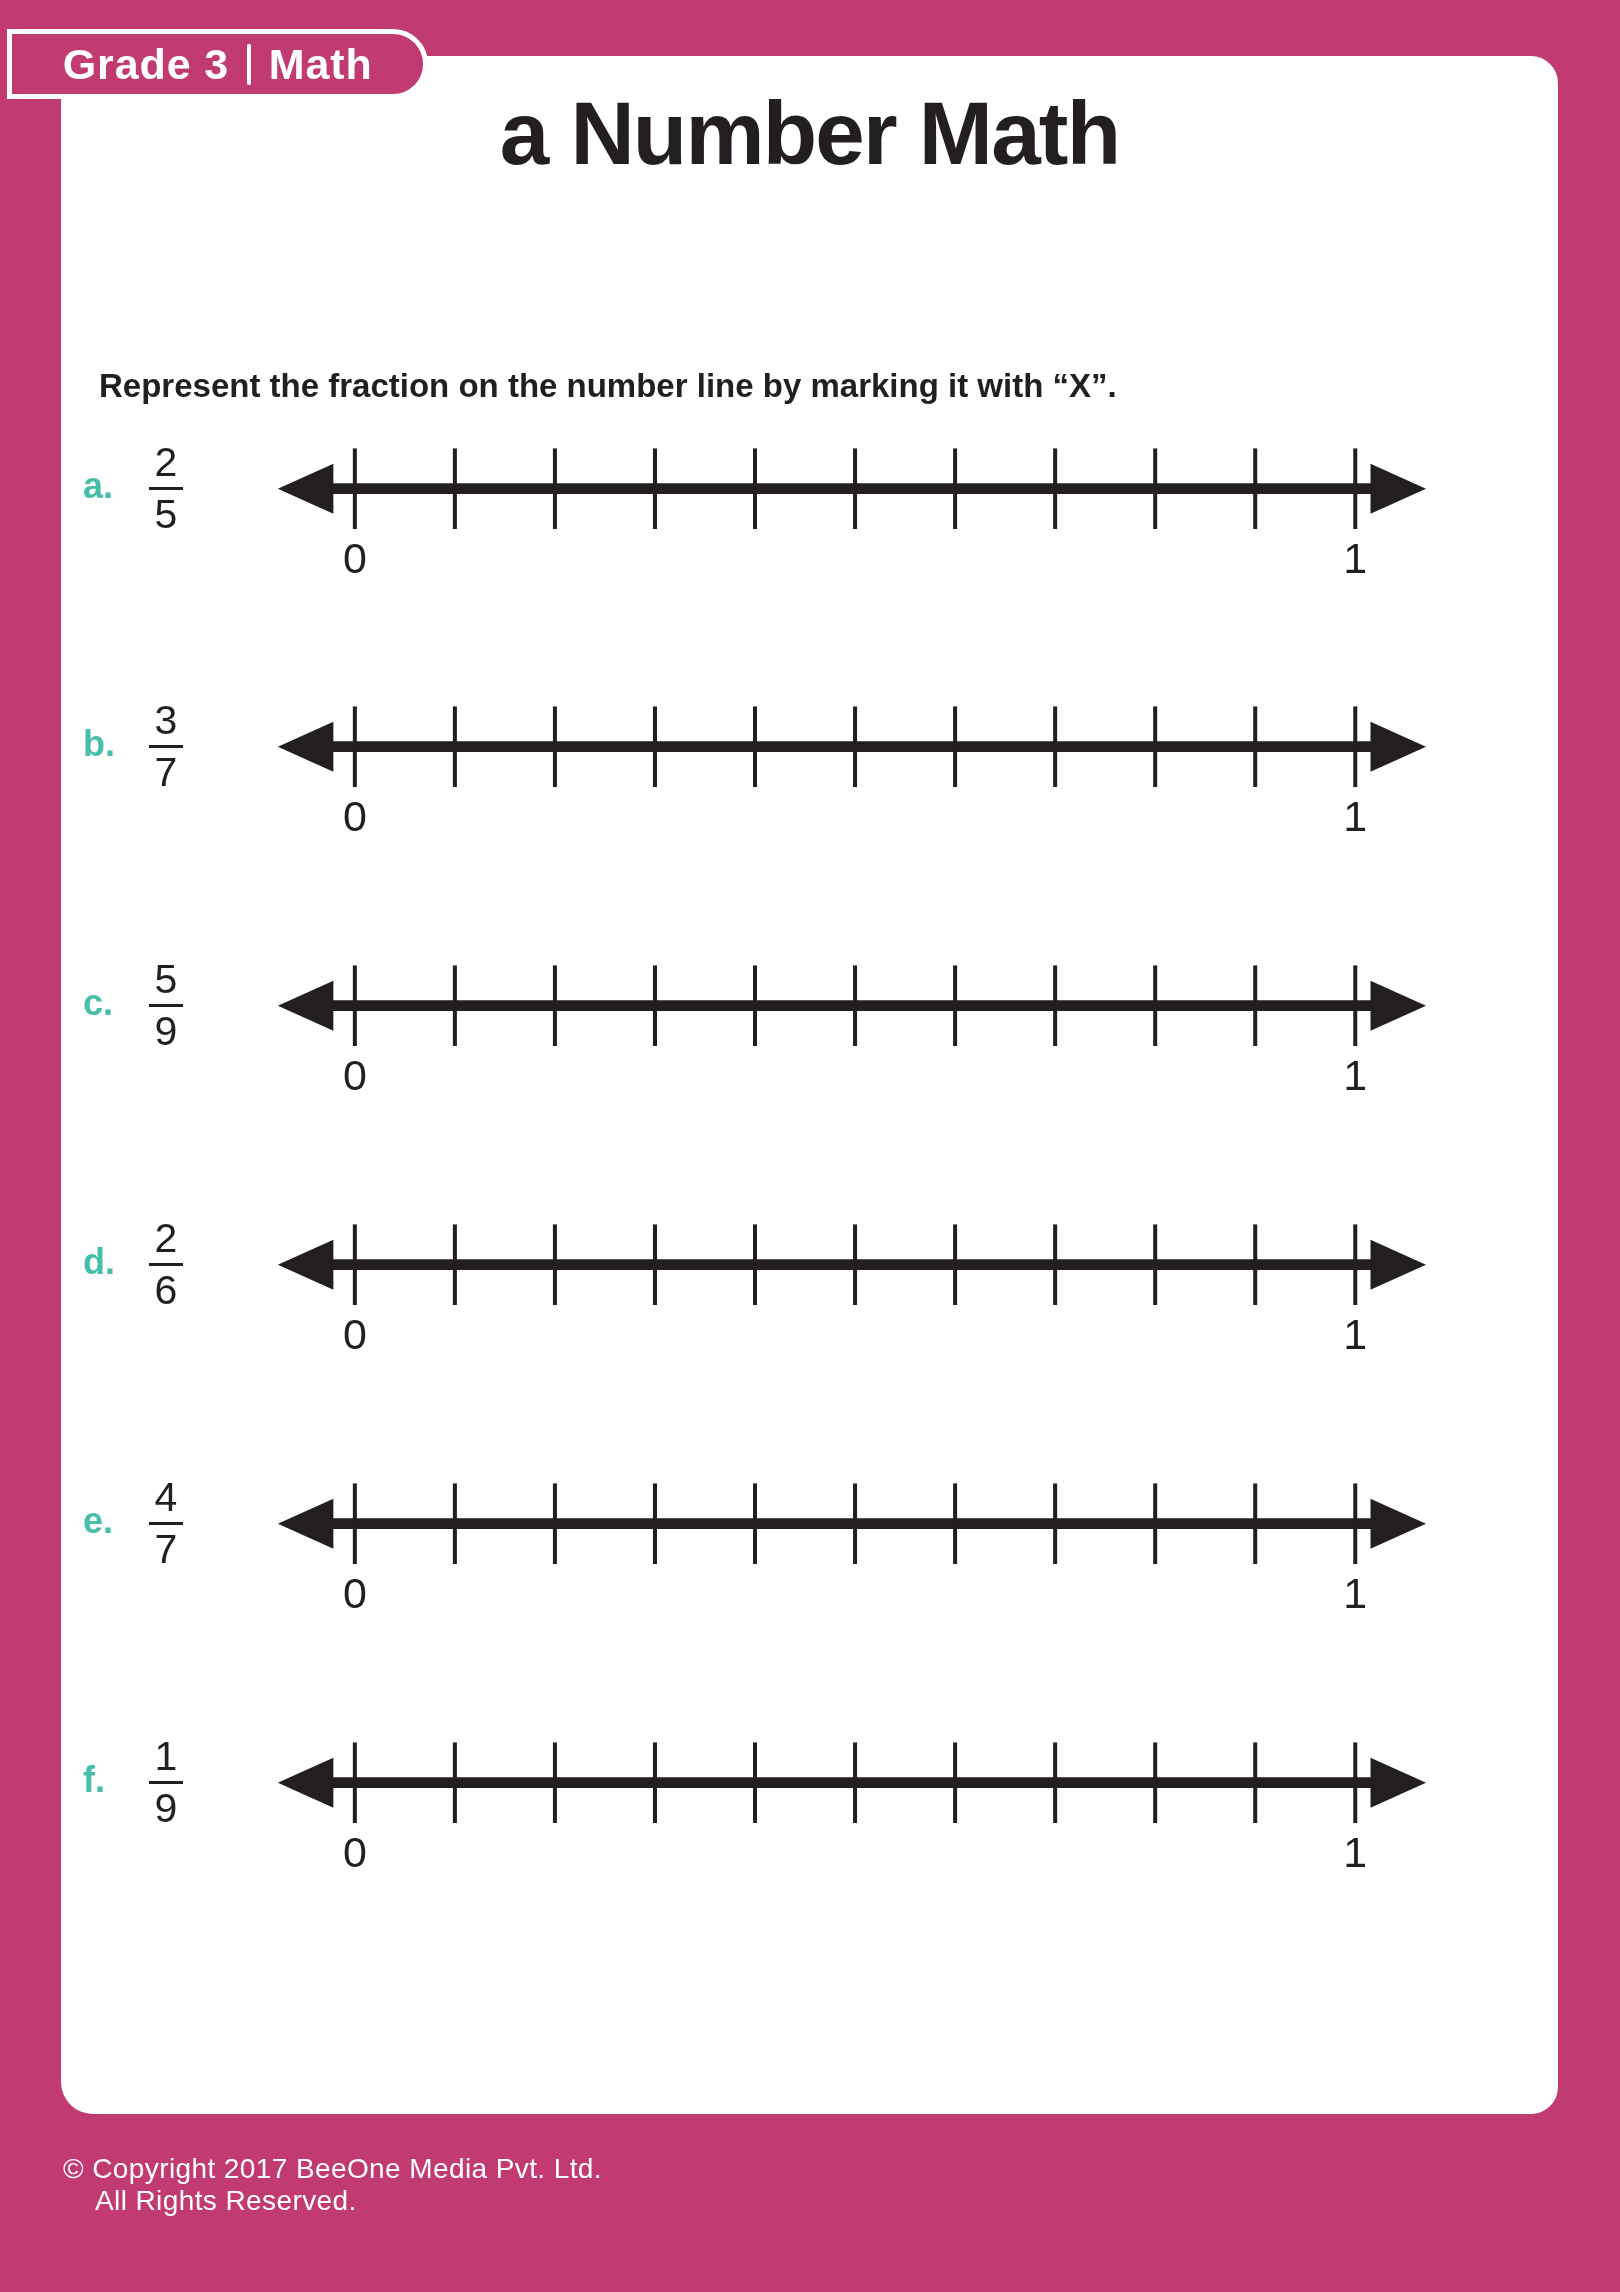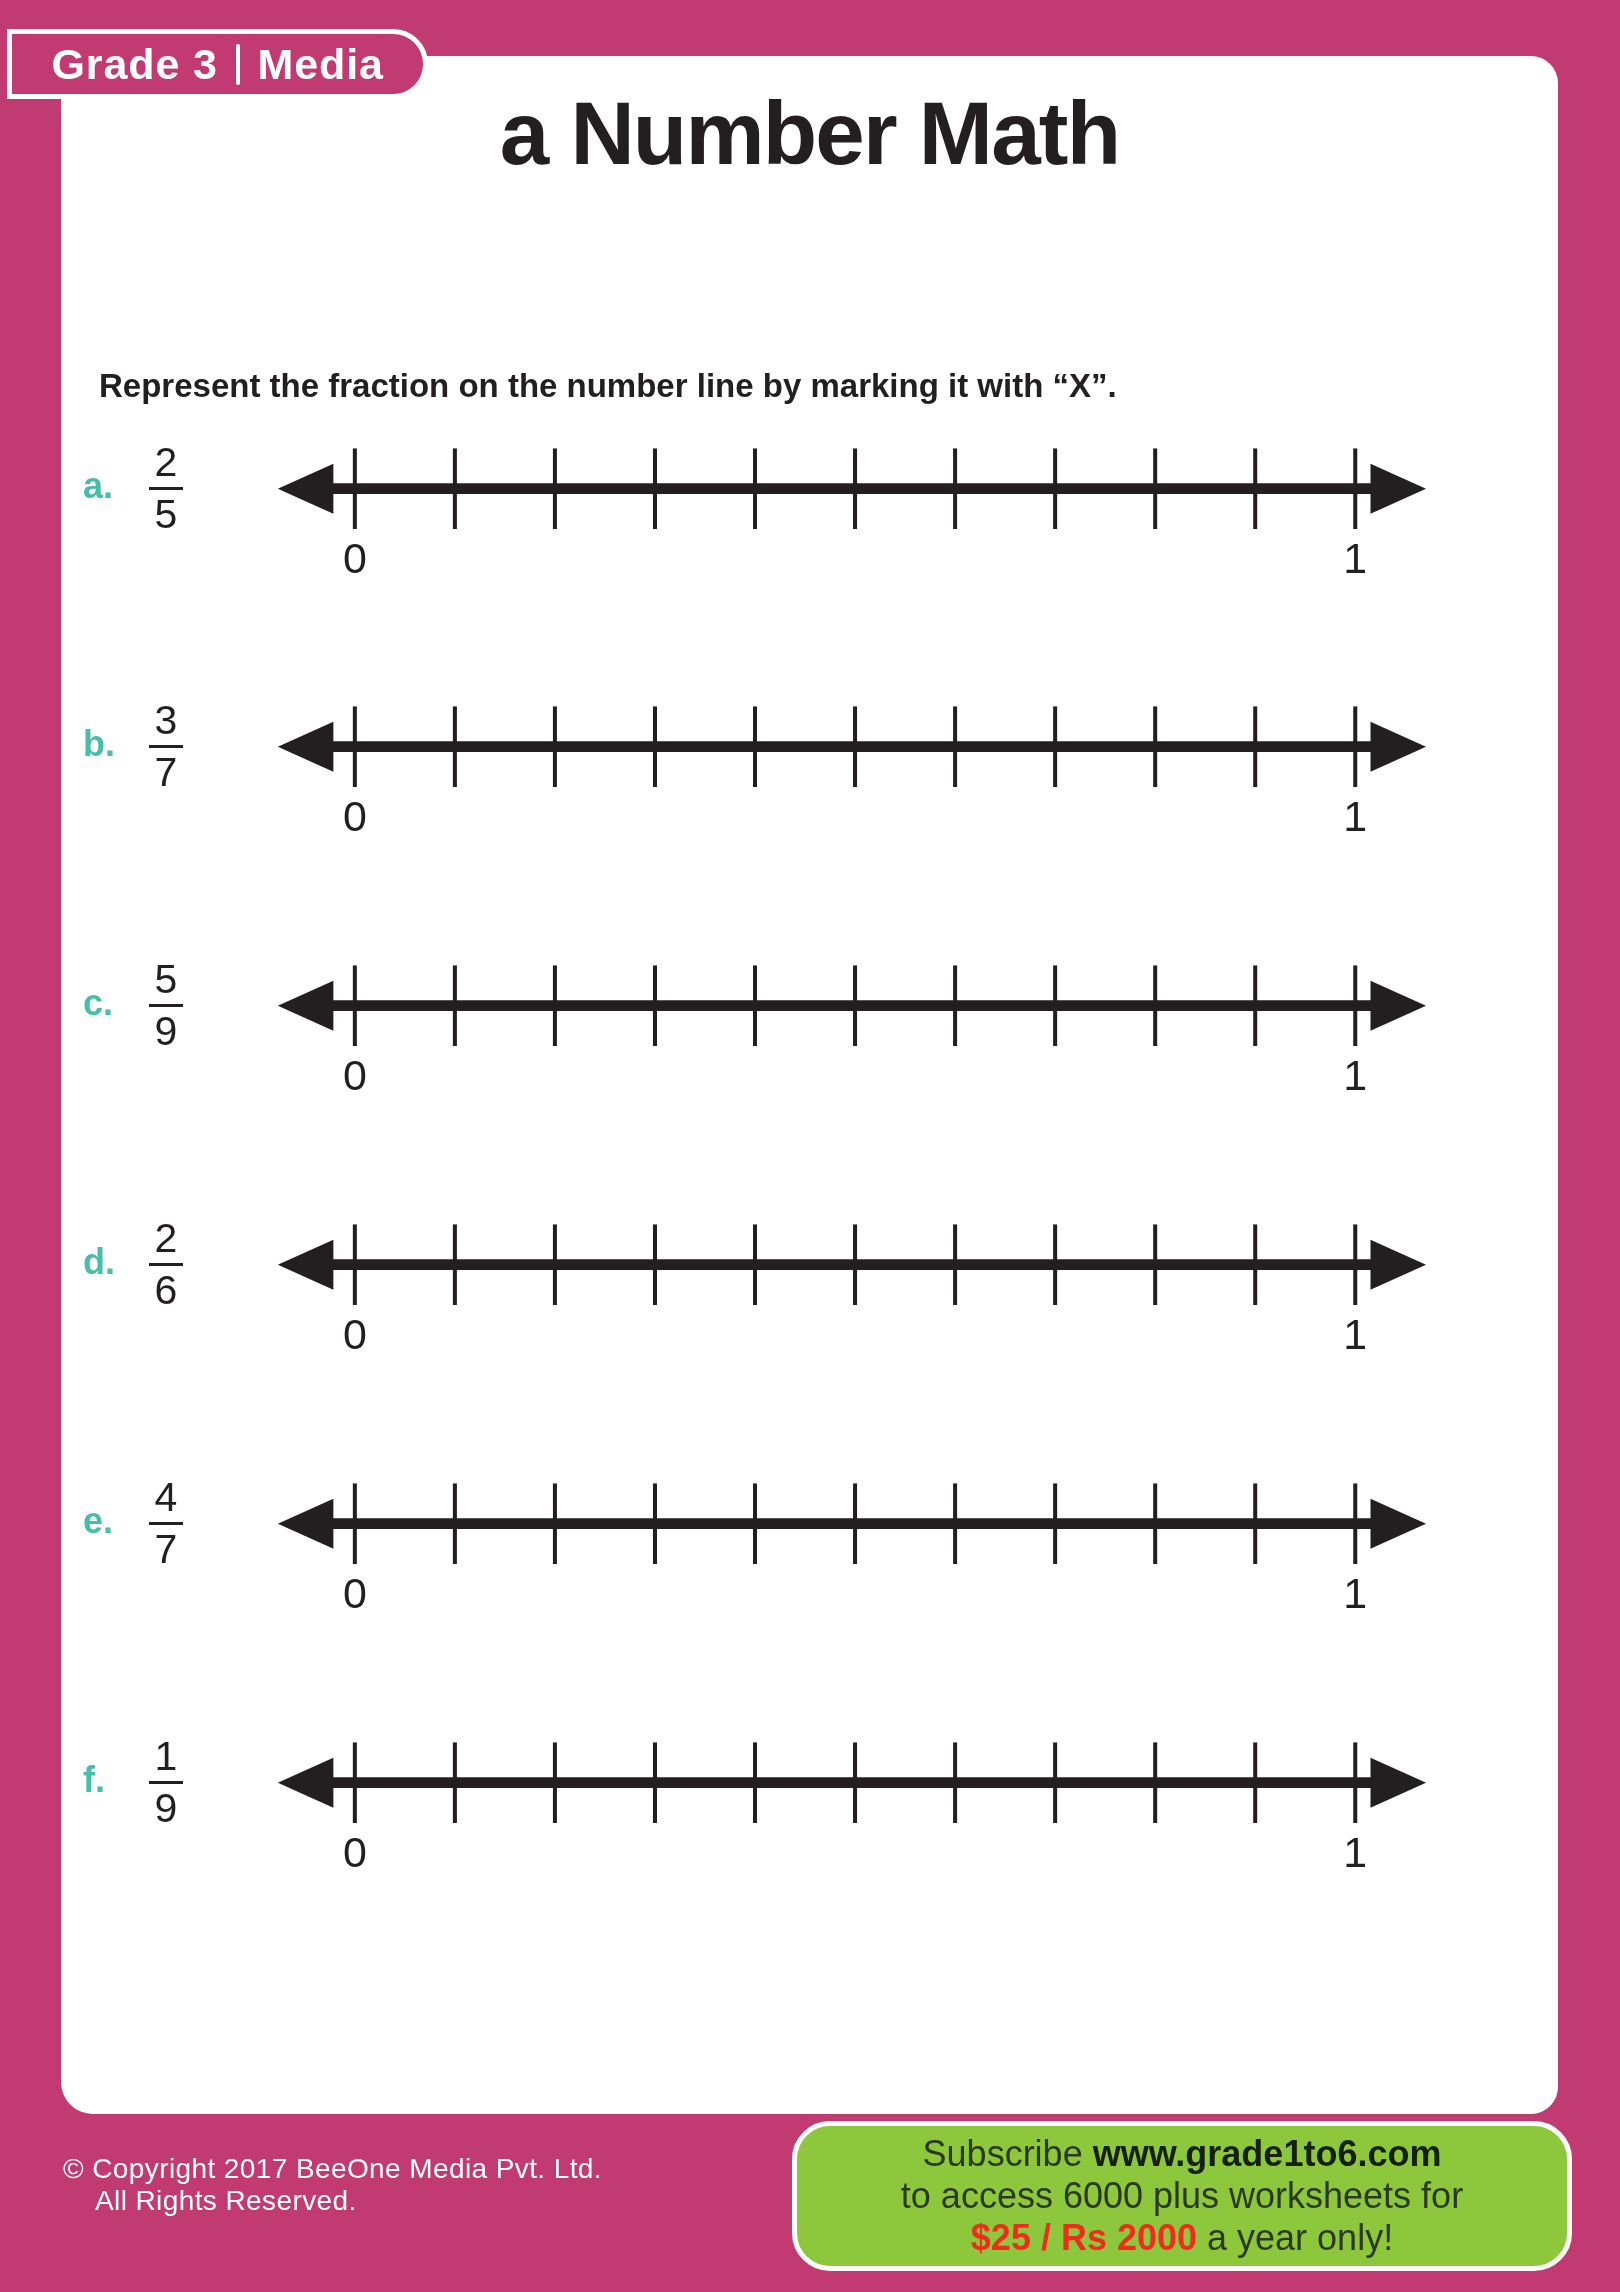--- a/index.html
+++ b/index.html
@@ -55,21 +55,21 @@
 </head>
 <body>
 
 <div class="page">
 
   <div class="panel"></div>
 
   <div class="badge">
     <span class="badge-text">Grade 3</span>
     <span class="badge-sep"></span>
-    <span class="badge-text">Media</span>
+    <span class="badge-text">Math</span>
   </div>
 
   <div class="title">
     <div>a Number Math</div>
   </div>
 
   <p class="instruction">Represent the fraction on the number line by marking it with “X”.</p>
 
   <div id="rows">
       <div class="row" style="top: 433px;">
@@ -228,20 +228,15 @@
           <text x="1243" y="156" text-anchor="middle" font-size="48" fill="#231F20">1</text>
         </svg>
       </div>
     </div>
 
   <div class="copyright">
     <div>© Copyright 2017 BeeOne Media Pvt. Ltd.</div>
     <div class="copyright-line2">All Rights Reserved.</div>
   </div>
 
-  <div class="subscribe">
-    <div><span>Subscribe </span><span class="subscribe-site">www.grade1to6.com</span></div>
-    <div>to access 6000 plus worksheets for</div>
-    <div><span class="subscribe-price">$25 / Rs 2000</span><span> a year only!</span></div>
-  </div>
 
 </div>
 
 
 </body></html>

